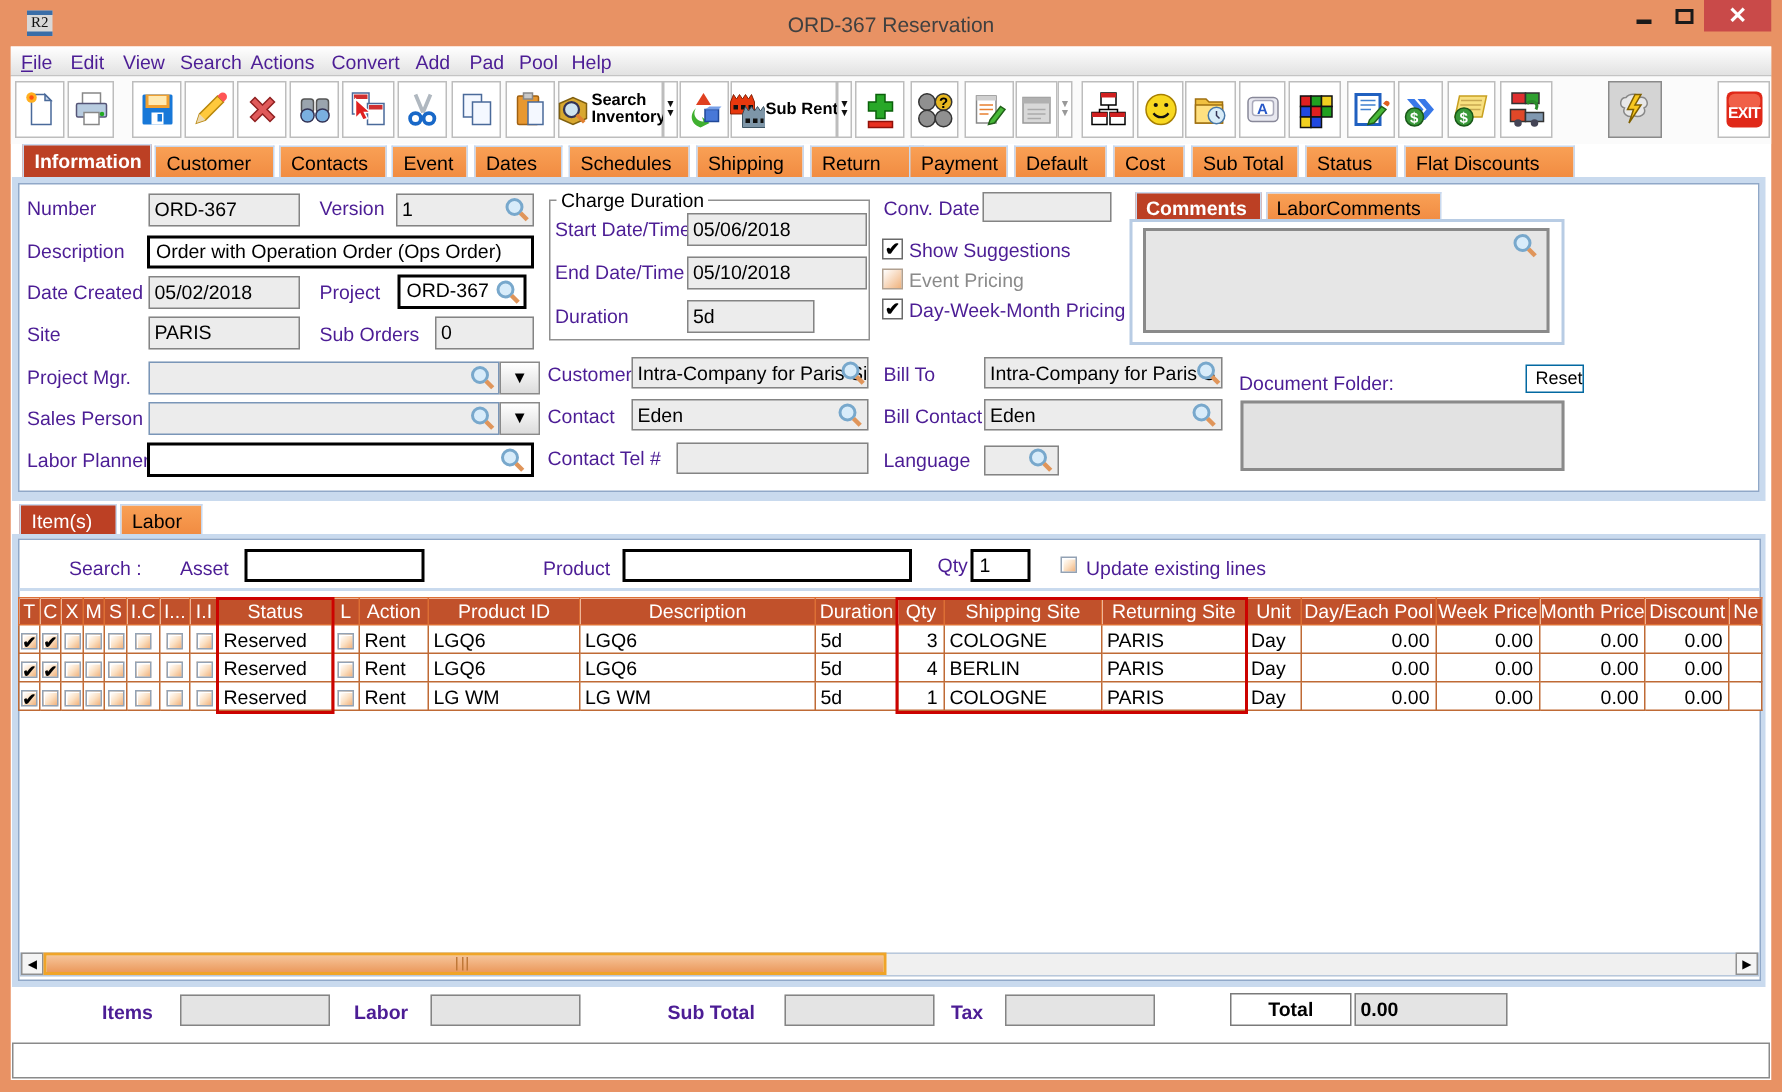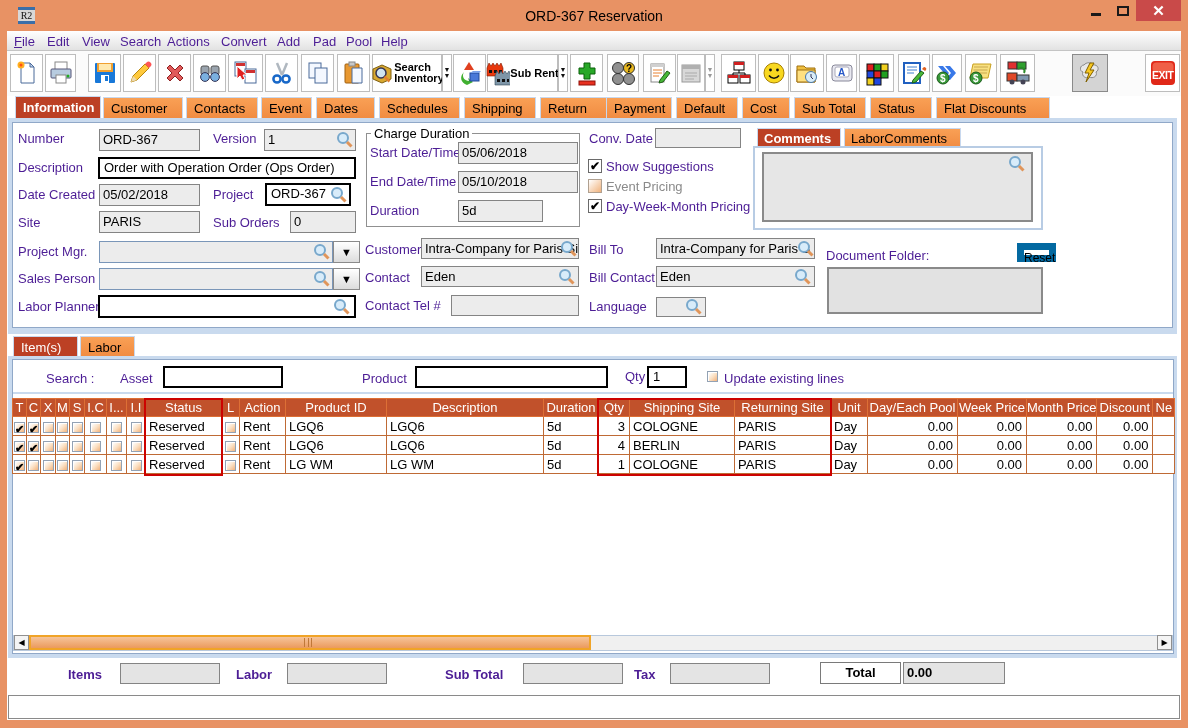--- a/index.html
+++ b/index.html
@@ -16,21 +16,21 @@
 .bev{display:inline-block;width:11px;height:11px;background:linear-gradient(135deg,#ffffff 10%,#fbe0c3 55%,#f1b27c 100%);border:1px solid #93a2b4;box-shadow:inset 1px 1px 0 #fff;vertical-align:middle;font-size:11px;font-weight:bold;line-height:12px;text-align:center;color:#000}
 #grid th{background:#c1512b;color:#fff;font-weight:normal;font-size:13px;border:1px solid #dd6f35;height:18px;padding:0;overflow:hidden;white-space:nowrap}
 #grid td{background:#fff;border:1px solid #bf6a35;height:19px;padding:0 3px;overflow:hidden;white-space:nowrap;color:#000}
 #grid td.r{text-align:right;padding-right:4px}
 #grid td.k{padding:0;text-align:center}
 </style></head>
 <body>
 
 <div class="ab" style="left:0;top:0;width:1188px;height:31px;background:#e89264"></div>
 <div class="ab" style="left:18px;top:7px;width:17px;height:17px;background:#d8d8d8;border-top:3px solid #3a6ea8;border-bottom:3px solid #3a6ea8;font-size:10px;font-family:'Liberation Serif',serif;text-align:center;line-height:11px;color:#111">R2</div>
-<div class="ab" style="left:0;top:8px;width:1188px;text-align:center;font-size:14px;color:#000000">ORD-367 Reservation</div>
+<div class="ab" style="left:0;top:8px;width:1188px;text-align:center;font-size:14px;color:#404040">ORD-367 Reservation</div>
 <div class="ab" style="left:1091px;top:13px;width:10px;height:3px;background:#1a1a1a"></div>
 <div class="ab" style="left:1117px;top:6px;width:12px;height:10px;border:2px solid #1a1a1a"></div>
 <div class="ab" style="left:1136px;top:0;width:45px;height:21px;background:#c94a49;color:#fff;text-align:center;font-size:15px;font-weight:bold;line-height:21px">✕</div>
 
 <div class="ab" style="left:7px;top:31px;width:1174px;height:689px;background:#fff"></div>
 
 <div class="ab" style="left:7px;top:31px;width:1174px;height:20px;background:linear-gradient(#ffffff,#e2e2e2);border-bottom:1px solid #c4c4c4"></div>
 <div class="lbl" style="left:14px;top:34px"><u>F</u>ile</div>
 <div class="lbl" style="left:47px;top:34px">Edit</div>
 <div class="lbl" style="left:82px;top:34px">View</div>
@@ -390,21 +390,21 @@
 <div class="ab" style="left:757px;top:128px;width:84px;height:19px;background:#bc4024;color:#fff;font-weight:bold;font-size:13px;text-align:left;padding:2px 0 0 6px;border:1px solid #c8d8ee;border-bottom:none">Comments</div>
 <div class="ab" style="left:844px;top:128px;width:117px;height:19px;background:linear-gradient(#f9a055,#f18c42);color:#000;font-size:13px;text-align:left;padding:2px 0 0 6px;border:1px solid #c8d8ee;border-bottom:none">LaborComments</div>
 <div class="ab" style="left:753px;top:146px;width:290px;height:84px;background:#fff;border:2px solid #b8cce4"></div>
 <div class="ab" style="left:762px;top:152px;width:271px;height:70px;background:#e6e6e6;border:2px solid #8a8a8a"></div>
 <svg class="mag" style="left:1008px;top:155px">
     <circle cx="7" cy="7" r="5" fill="#d8ecfa" stroke="#78a8cc" stroke-width="2"></circle>
     <path d="M11 11l4.5 4.5" stroke="#e0955a" stroke-width="3"></path>
   </svg>
 
 <div class="lbl" style="left:826px;top:248px">Document Folder:</div>
-<div class="ab" style="left:1017px;top:243px;width:39px;height:19px;background:#fff;border:7px solid #0369a1;font-size:12px;text-align:left;line-height:17px">Reset</div>
+<div class="ab" style="left:1017px;top:243px;width:39px;height:19px;background:#fff;border:1px solid #0369a1;font-size:12px;text-align:right;line-height:17px">Reset</div>
 <div class="ab" style="left:827px;top:267px;width:216px;height:47px;background:#e2e2e2;border:2px solid #8a8a8a"></div>
 
 <div class="ab" style="left:13px;top:336px;width:65px;height:20px;background:#bc4024;color:#fff;font-weight:normal;font-size:13px;text-align:left;padding:3px 0 0 7px;border:1px solid #c8d8ee;border-bottom:none">Item(s)</div>
 <div class="ab" style="left:80px;top:336px;width:55px;height:20px;background:linear-gradient(#f9a055,#f18c42);color:#000;font-size:13px;text-align:left;padding:3px 0 0 7px;border:1px solid #c8d8ee;border-bottom:none">Labor</div>
 <div class="ab" style="left:8px;top:356px;width:1169px;height:302px;background:#c9daee"></div>
 <div class="ab" style="left:12px;top:359px;width:1162px;height:295px;background:#fff;border:1px solid #90a8c8"></div>
 <div class="lbl" style="left:46px;top:371px">Search :</div>
 <div class="lbl" style="left:120px;top:371px">Asset</div>
 <div class="fldw" style="left:163px;top:366px;width:120px;height:22px"></div>
 <div class="lbl" style="left:362px;top:371px">Product</div>

